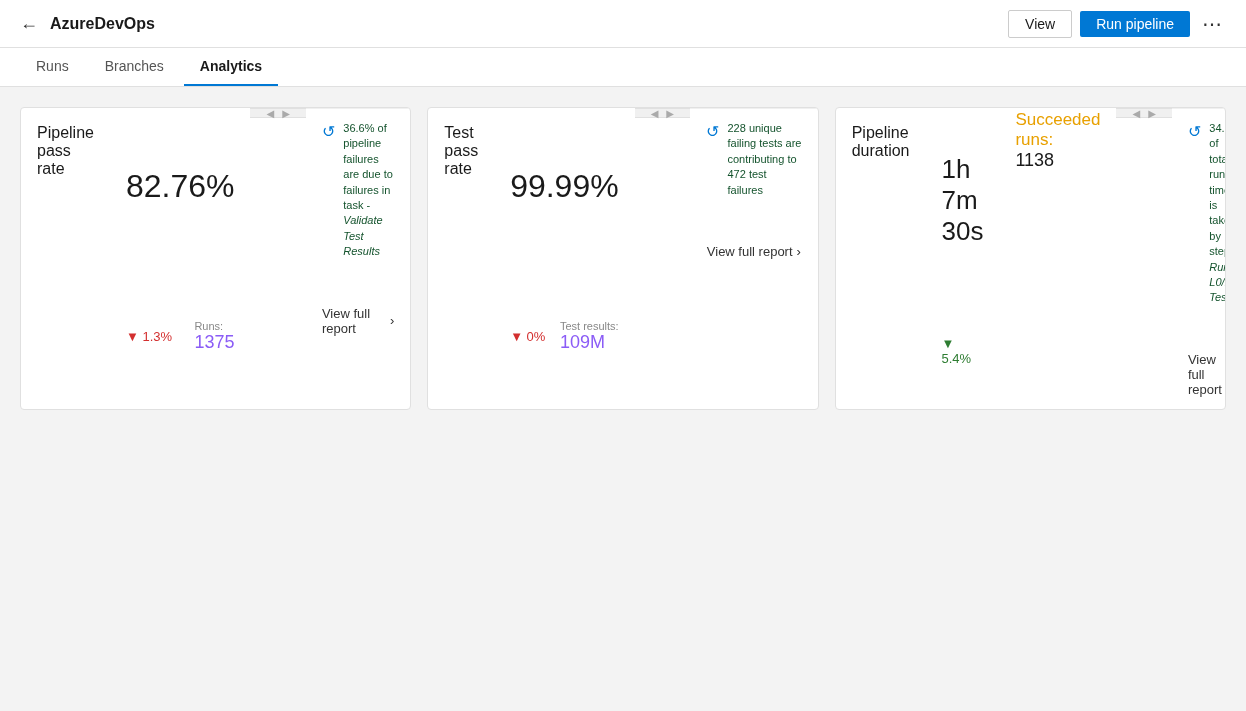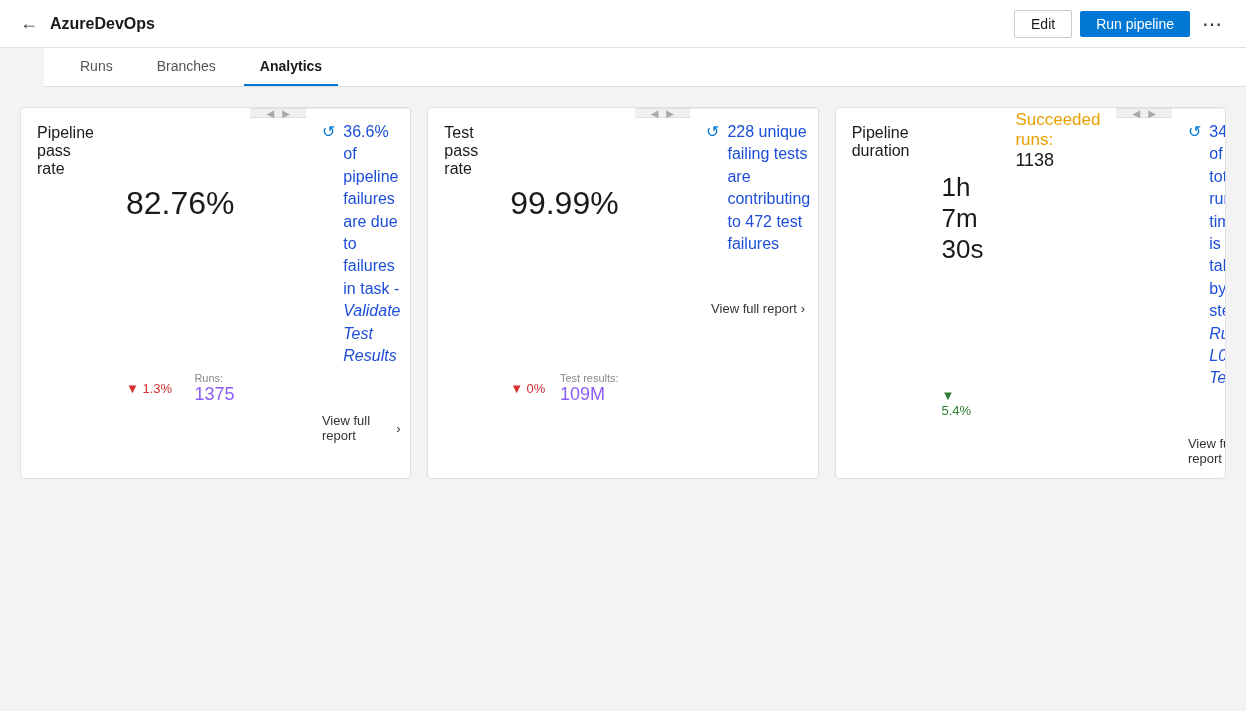--- a/index.html
+++ b/index.html
@@ -67,22 +67,21 @@
       cursor: pointer;
       font-size: 20px;
       color: #333;
       padding: 0 4px;
     }
     .tabs {
       background: #fff;
       border-bottom: 1px solid #e0e0e0;
       padding: 0 20px;
       display: flex;
-      gap: 12px;
-      margin-left: 44px;
+      gap: 4px;
     }
     .tab {
       padding: 10px 16px;
       cursor: pointer;
       font-size: 14px;
       color: #555;
       border-bottom: 2px solid transparent;
       text-decoration: none;
       display: inline-block;
     }
@@ -206,22 +205,22 @@
       gap: 8px;
       margin-bottom: 10px;
     }
     .insight-icon {
       color: #0078d4;
       font-size: 16px;
       margin-top: 1px;
       flex-shrink: 0;
     }
     .insight-text {
-      font-size: 16px;
-      color: #1d4ed8;
+      font-size: 11px;
+      color: #14532d;
       line-height: 1.4;
     }
     .insight-text em {
       font-style: italic;
     }
     .view-report {
       display: flex;
       align-items: center;
       justify-content: center;
       gap: 4px;
@@ -250,21 +249,21 @@
 <body>
 
 <div class="header">
   <div class="header-left">
     <button class="back-btn">
       <span>←</span>
     </button>
     <span class="app-title">AzureDevOps</span>
   </div>
   <div class="header-right">
-    <button class="btn-edit">Edit</button>
+    <button class="btn-edit">View</button>
     <button class="btn-run">Run pipeline</button>
     <button class="btn-more">⋯</button>
   </div>
 </div>
 
 <div class="tabs">
   <span class="tab">Runs</span>
   <span class="tab">Branches</span>
   <span class="tab active">Analytics</span>
 </div>

